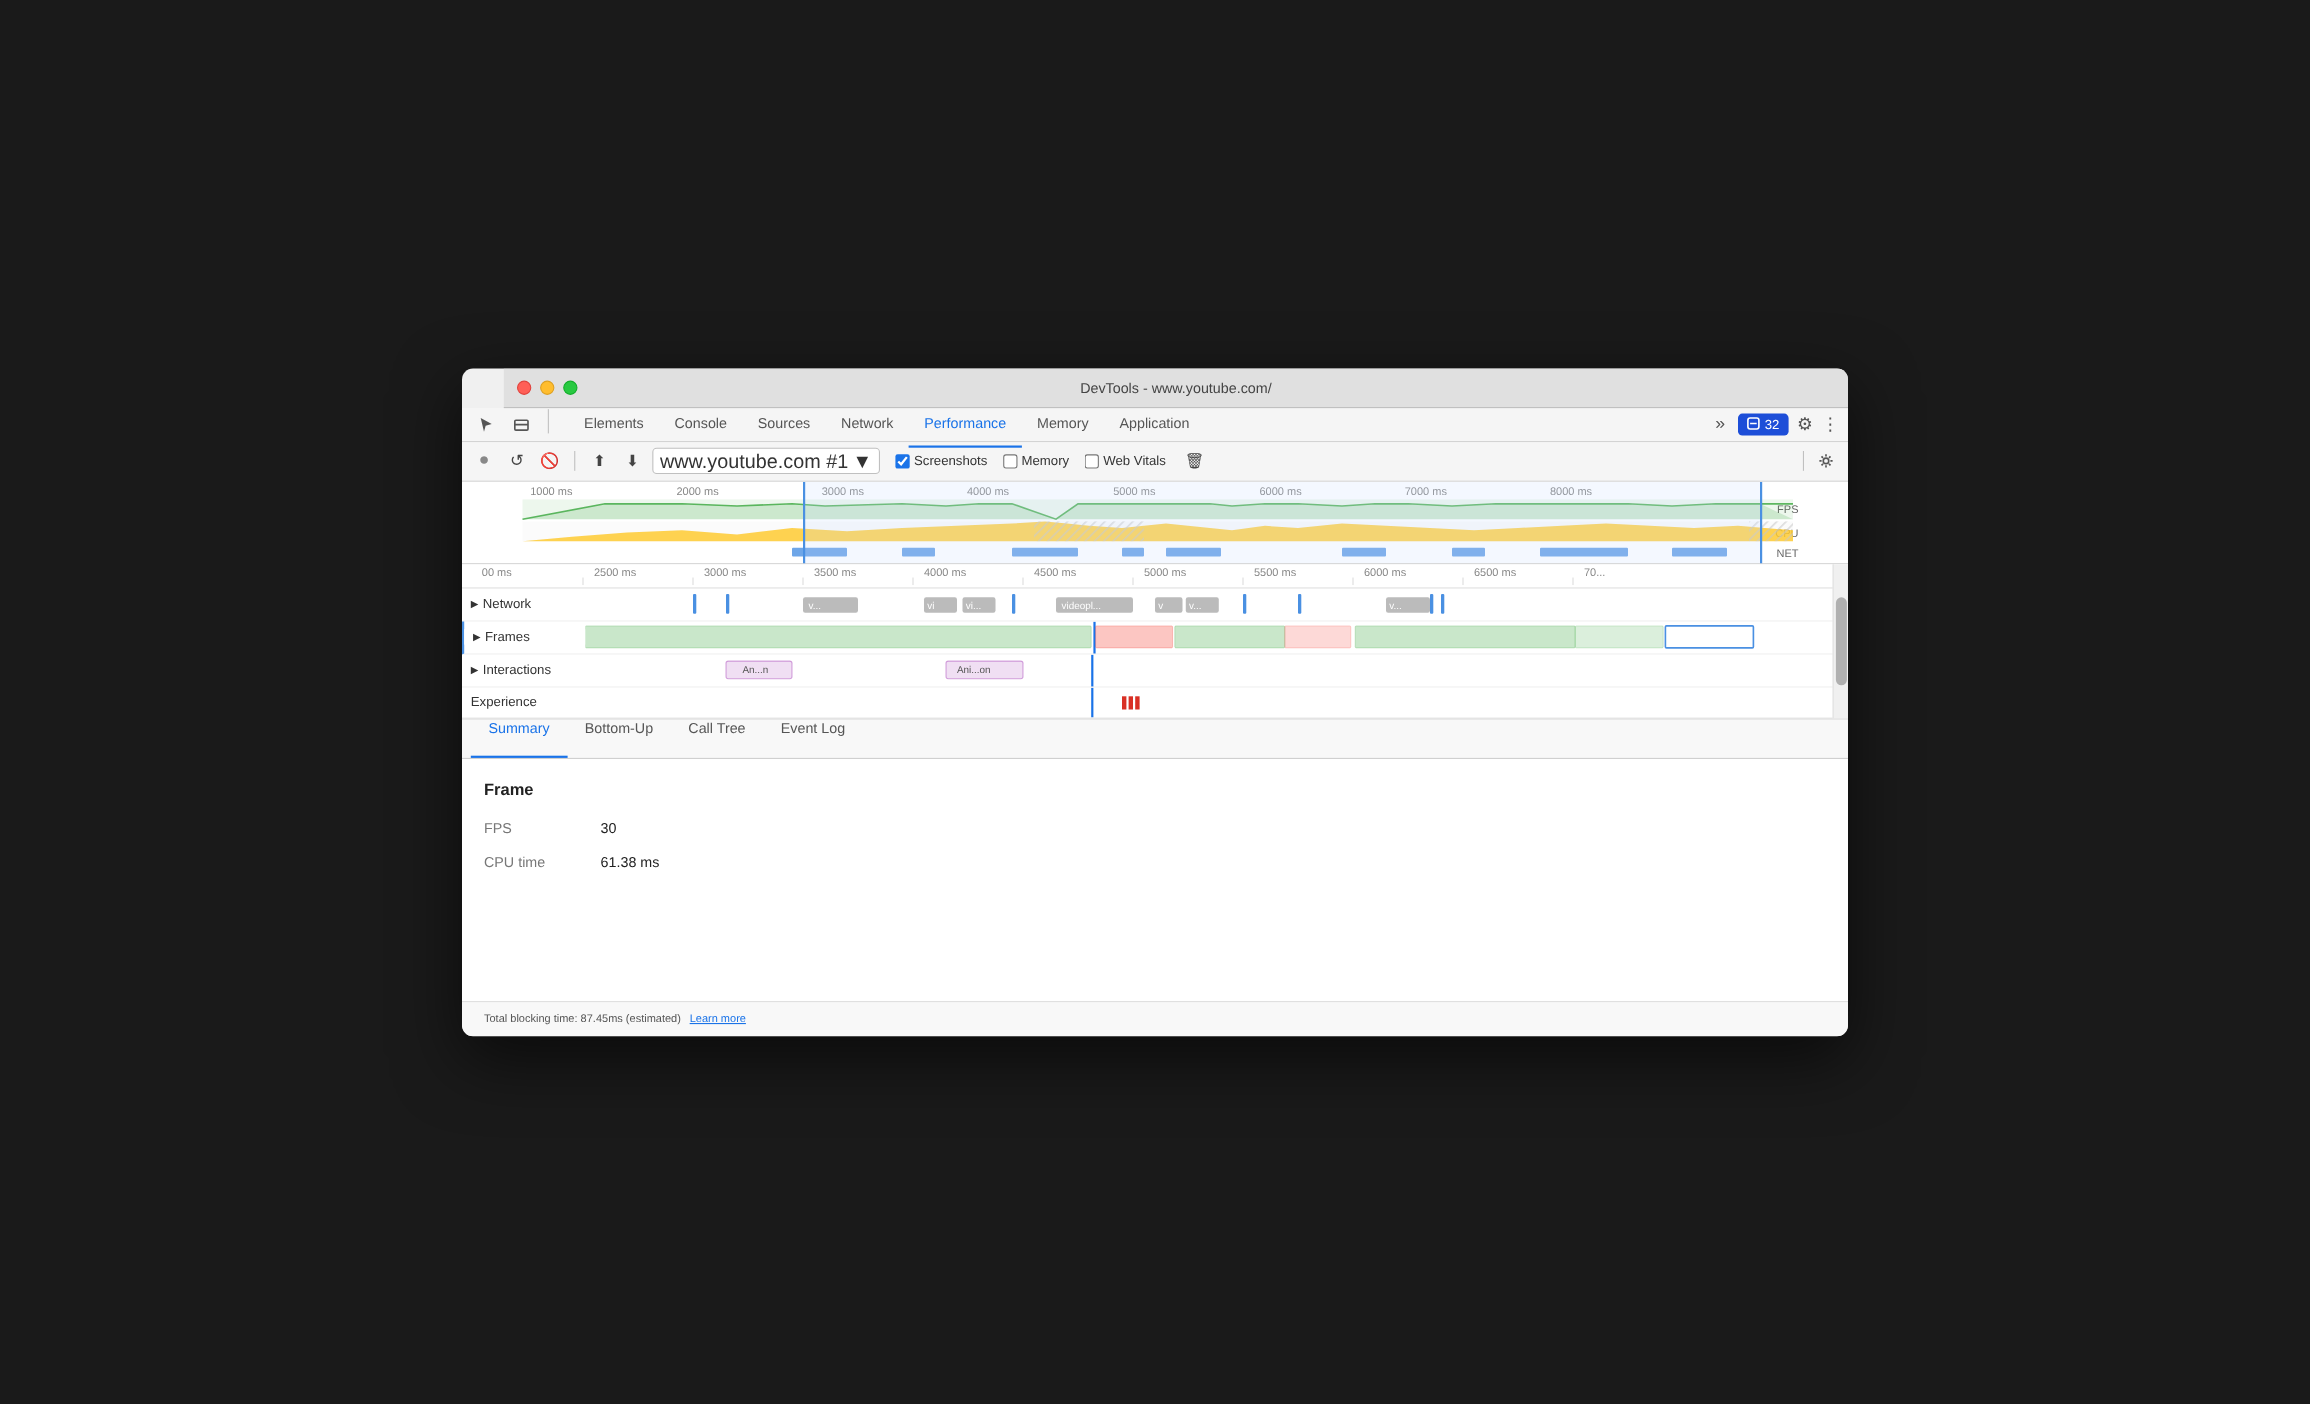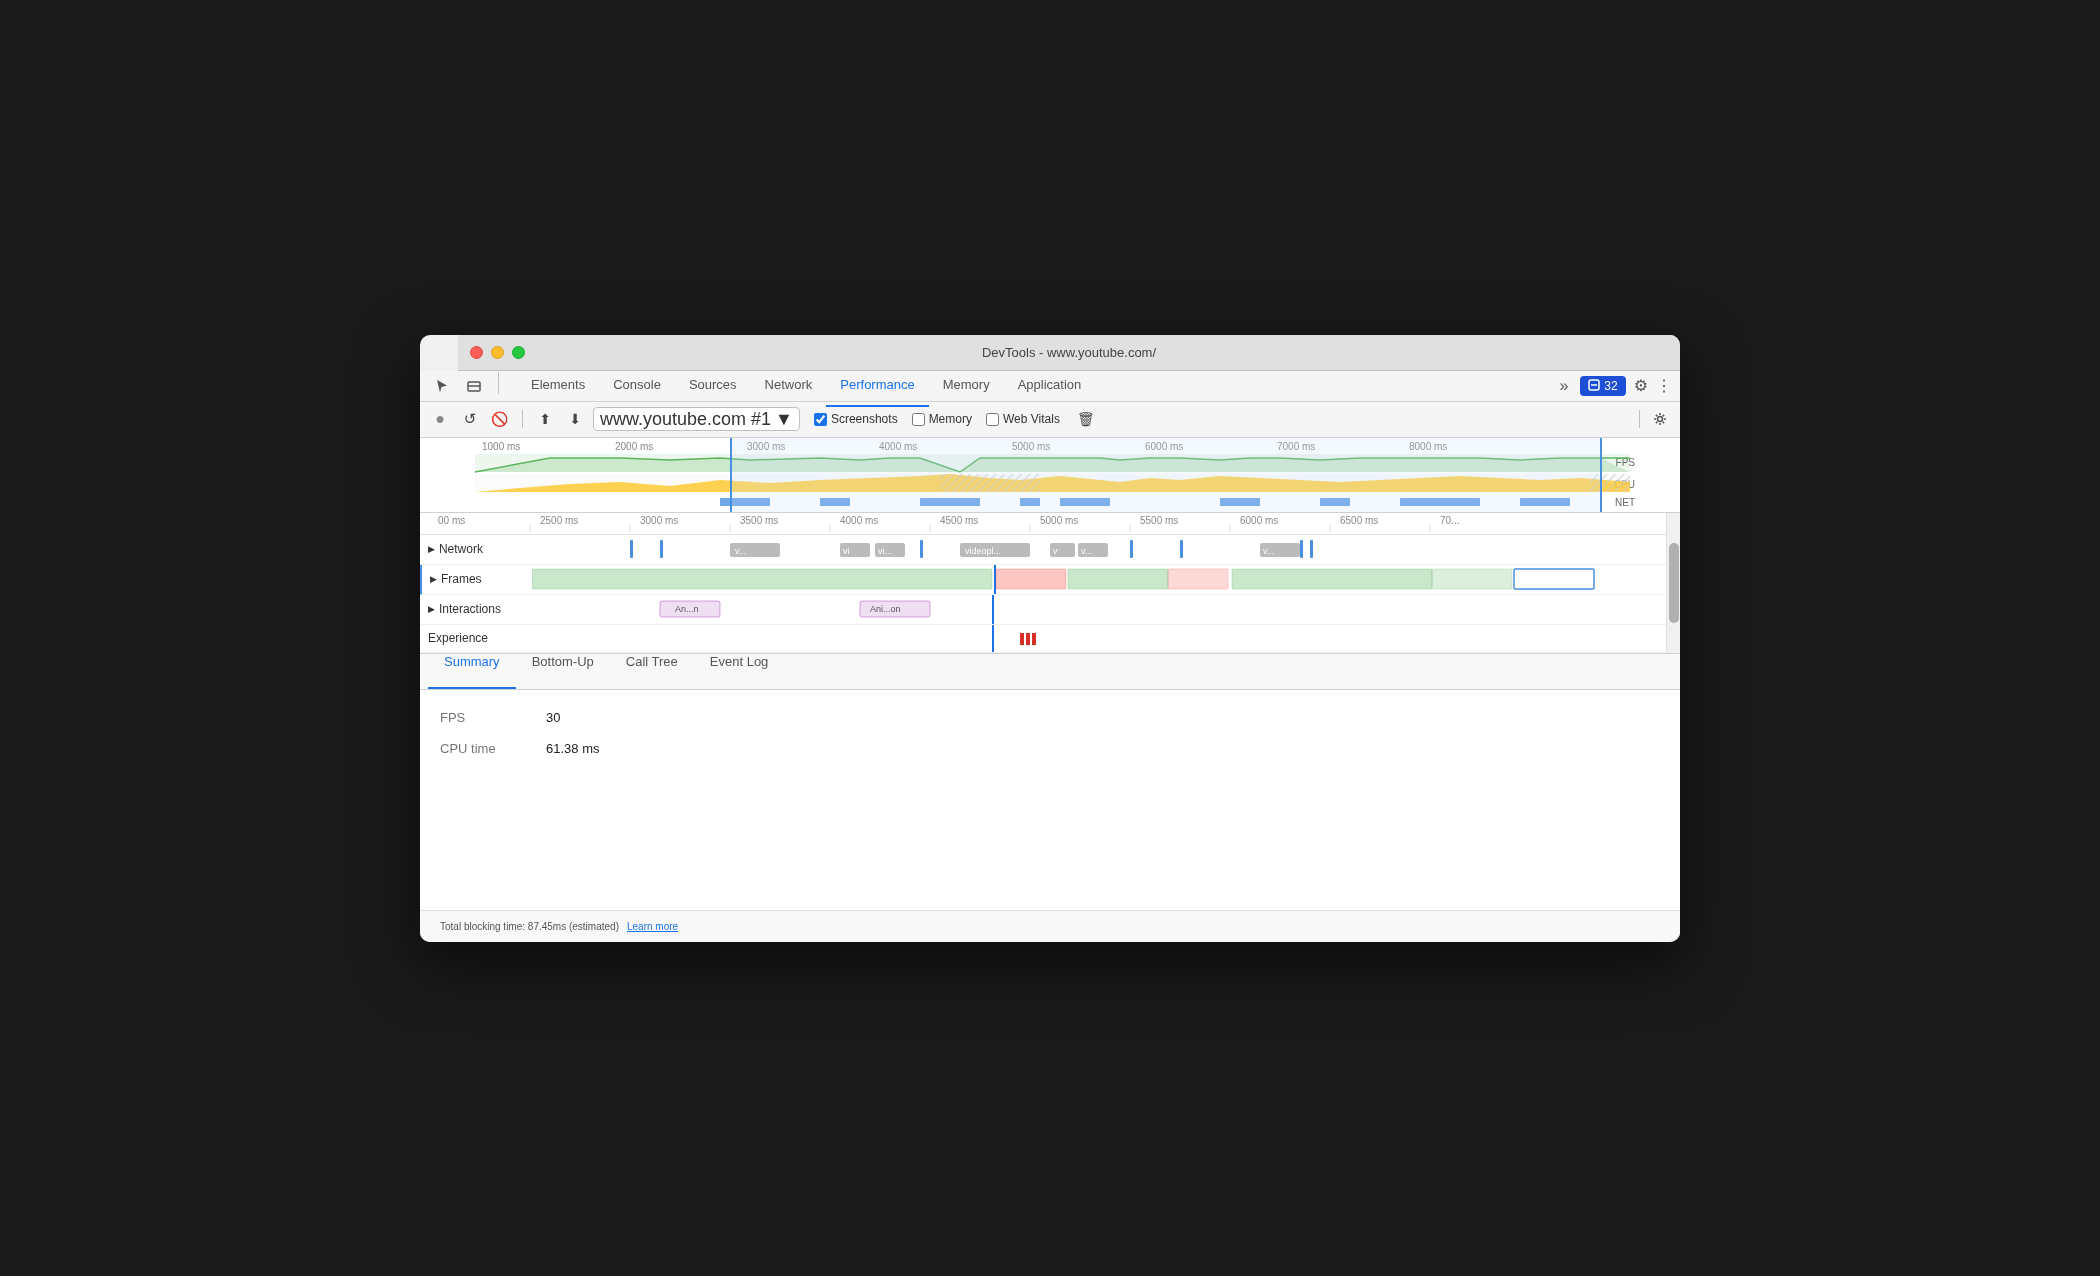--- a/index.html
+++ b/index.html
@@ -574,20 +574,21 @@
   </div>
 
   <div class="bottom-tabs">
     <div class="bottom-tab active">Summary</div>
     <div class="bottom-tab">Bottom-Up</div>
     <div class="bottom-tab">Call Tree</div>
     <div class="bottom-tab">Event Log</div>
   </div>
 
   <div class="summary-panel">
+    <div class="summary-title">Frame</div>
     <div class="summary-row">
       <span class="summary-key">FPS</span>
       <span class="summary-value">30</span>
     </div>
     <div class="summary-row">
       <span class="summary-key">CPU time</span>
       <span class="summary-value">61.38 ms</span>
     </div>
   </div>
 

